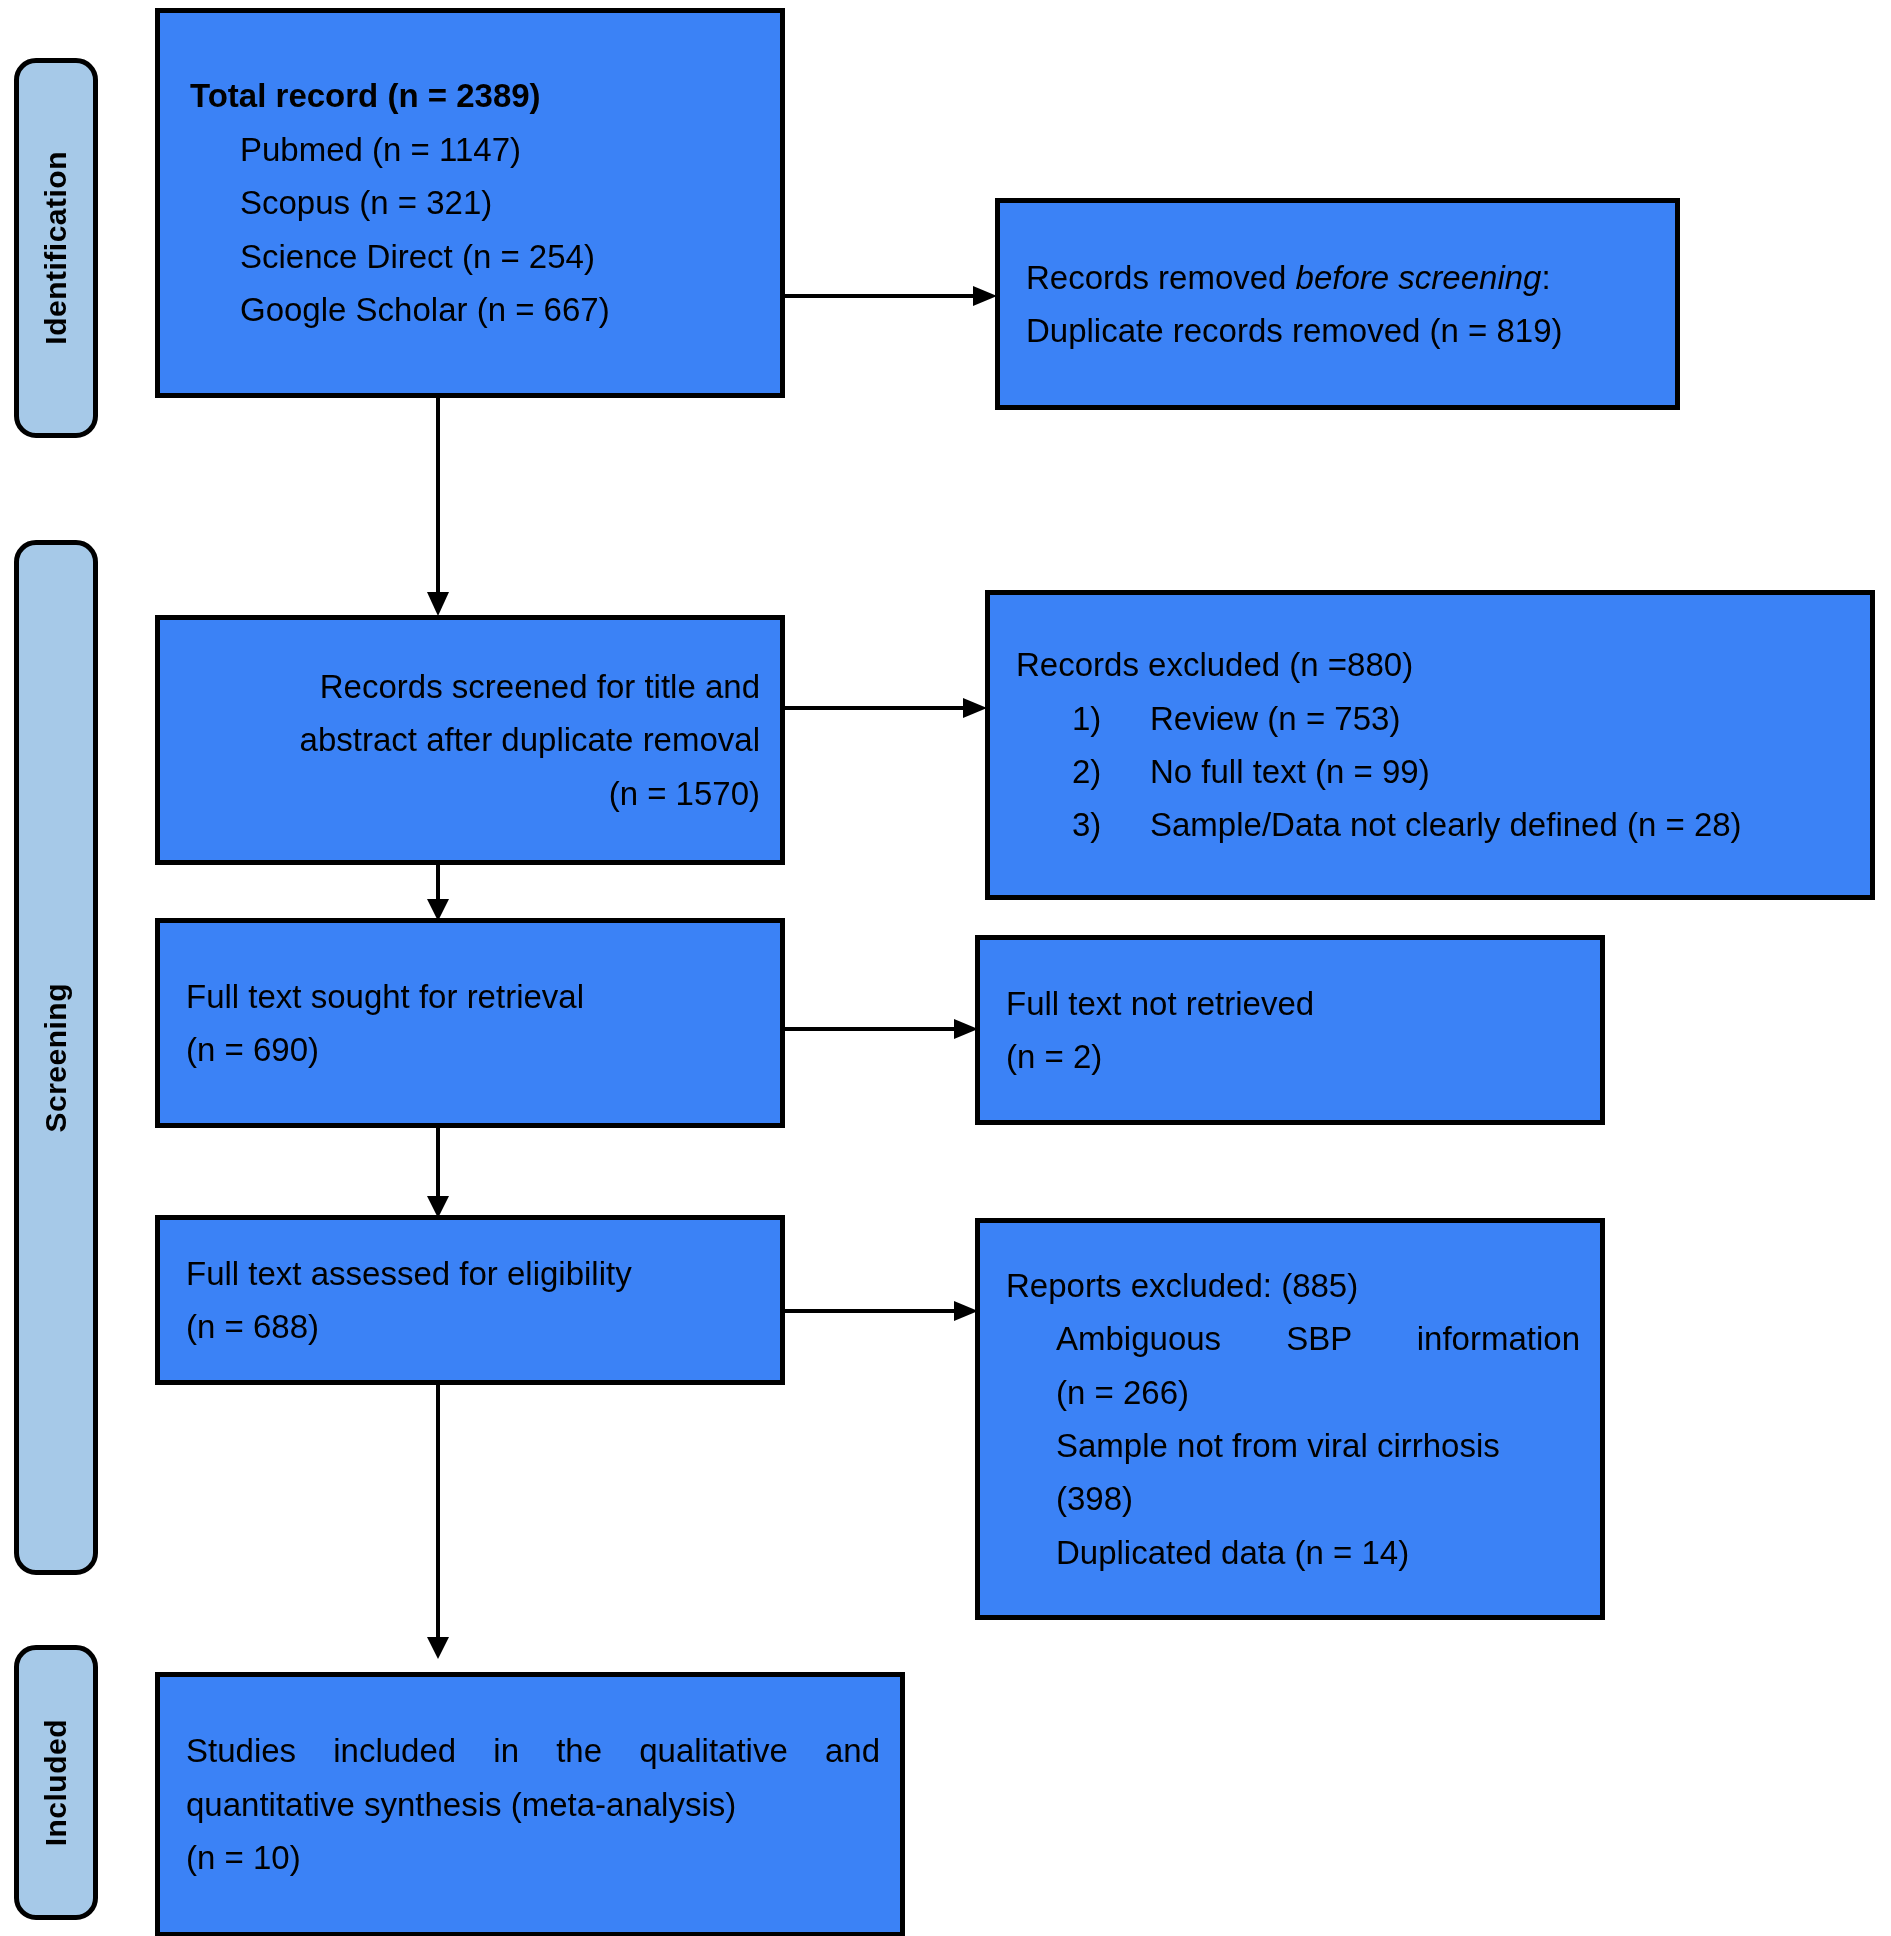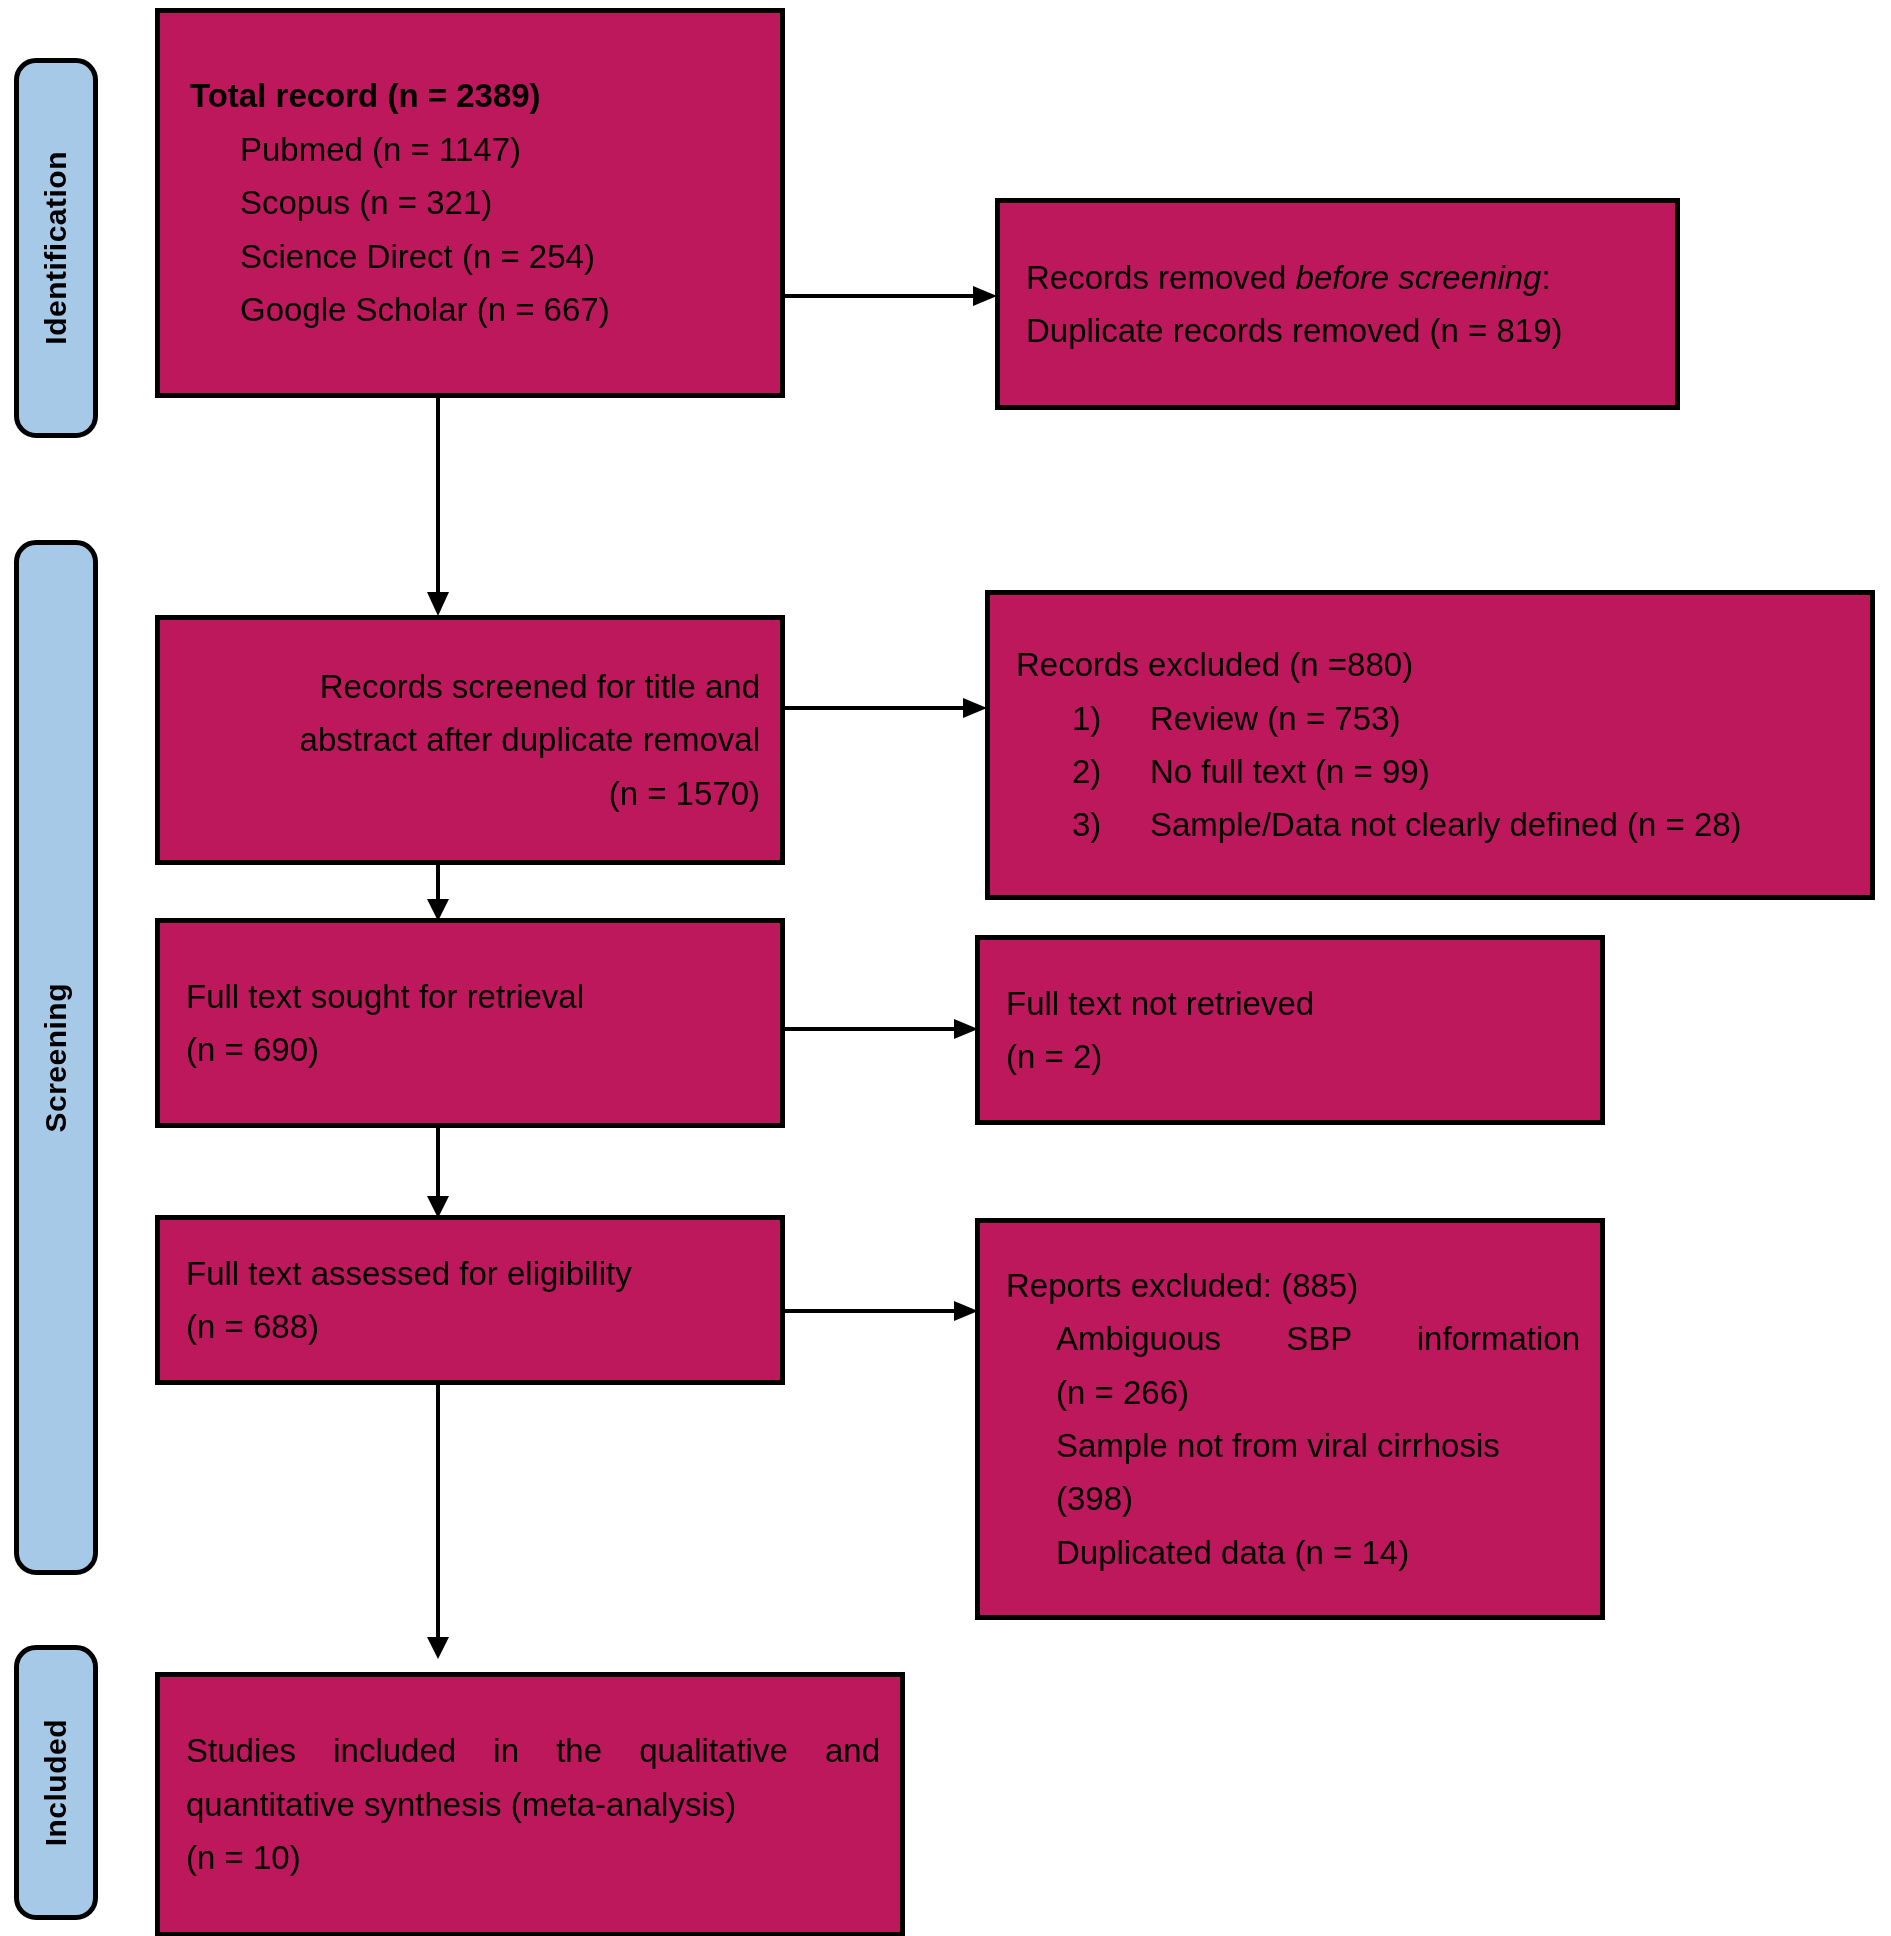--- a/index.html
+++ b/index.html
@@ -38,21 +38,21 @@
     font-weight: bold;
     font-size: 30px;
     letter-spacing: 0.5px;
     white-space: nowrap;
     color: #000000;
   }
 
   
   .flow-box {
     position: absolute;
-    background: #be185d;
+    background: #3b82f6;
     border: 5px solid #000000;
     box-sizing: border-box;
     padding: 14px 20px 14px 26px;
     display: flex;
     flex-direction: column;
     justify-content: center;
   }
   .flow-box .line {
     font-size: 33px;
     line-height: 1.62;

